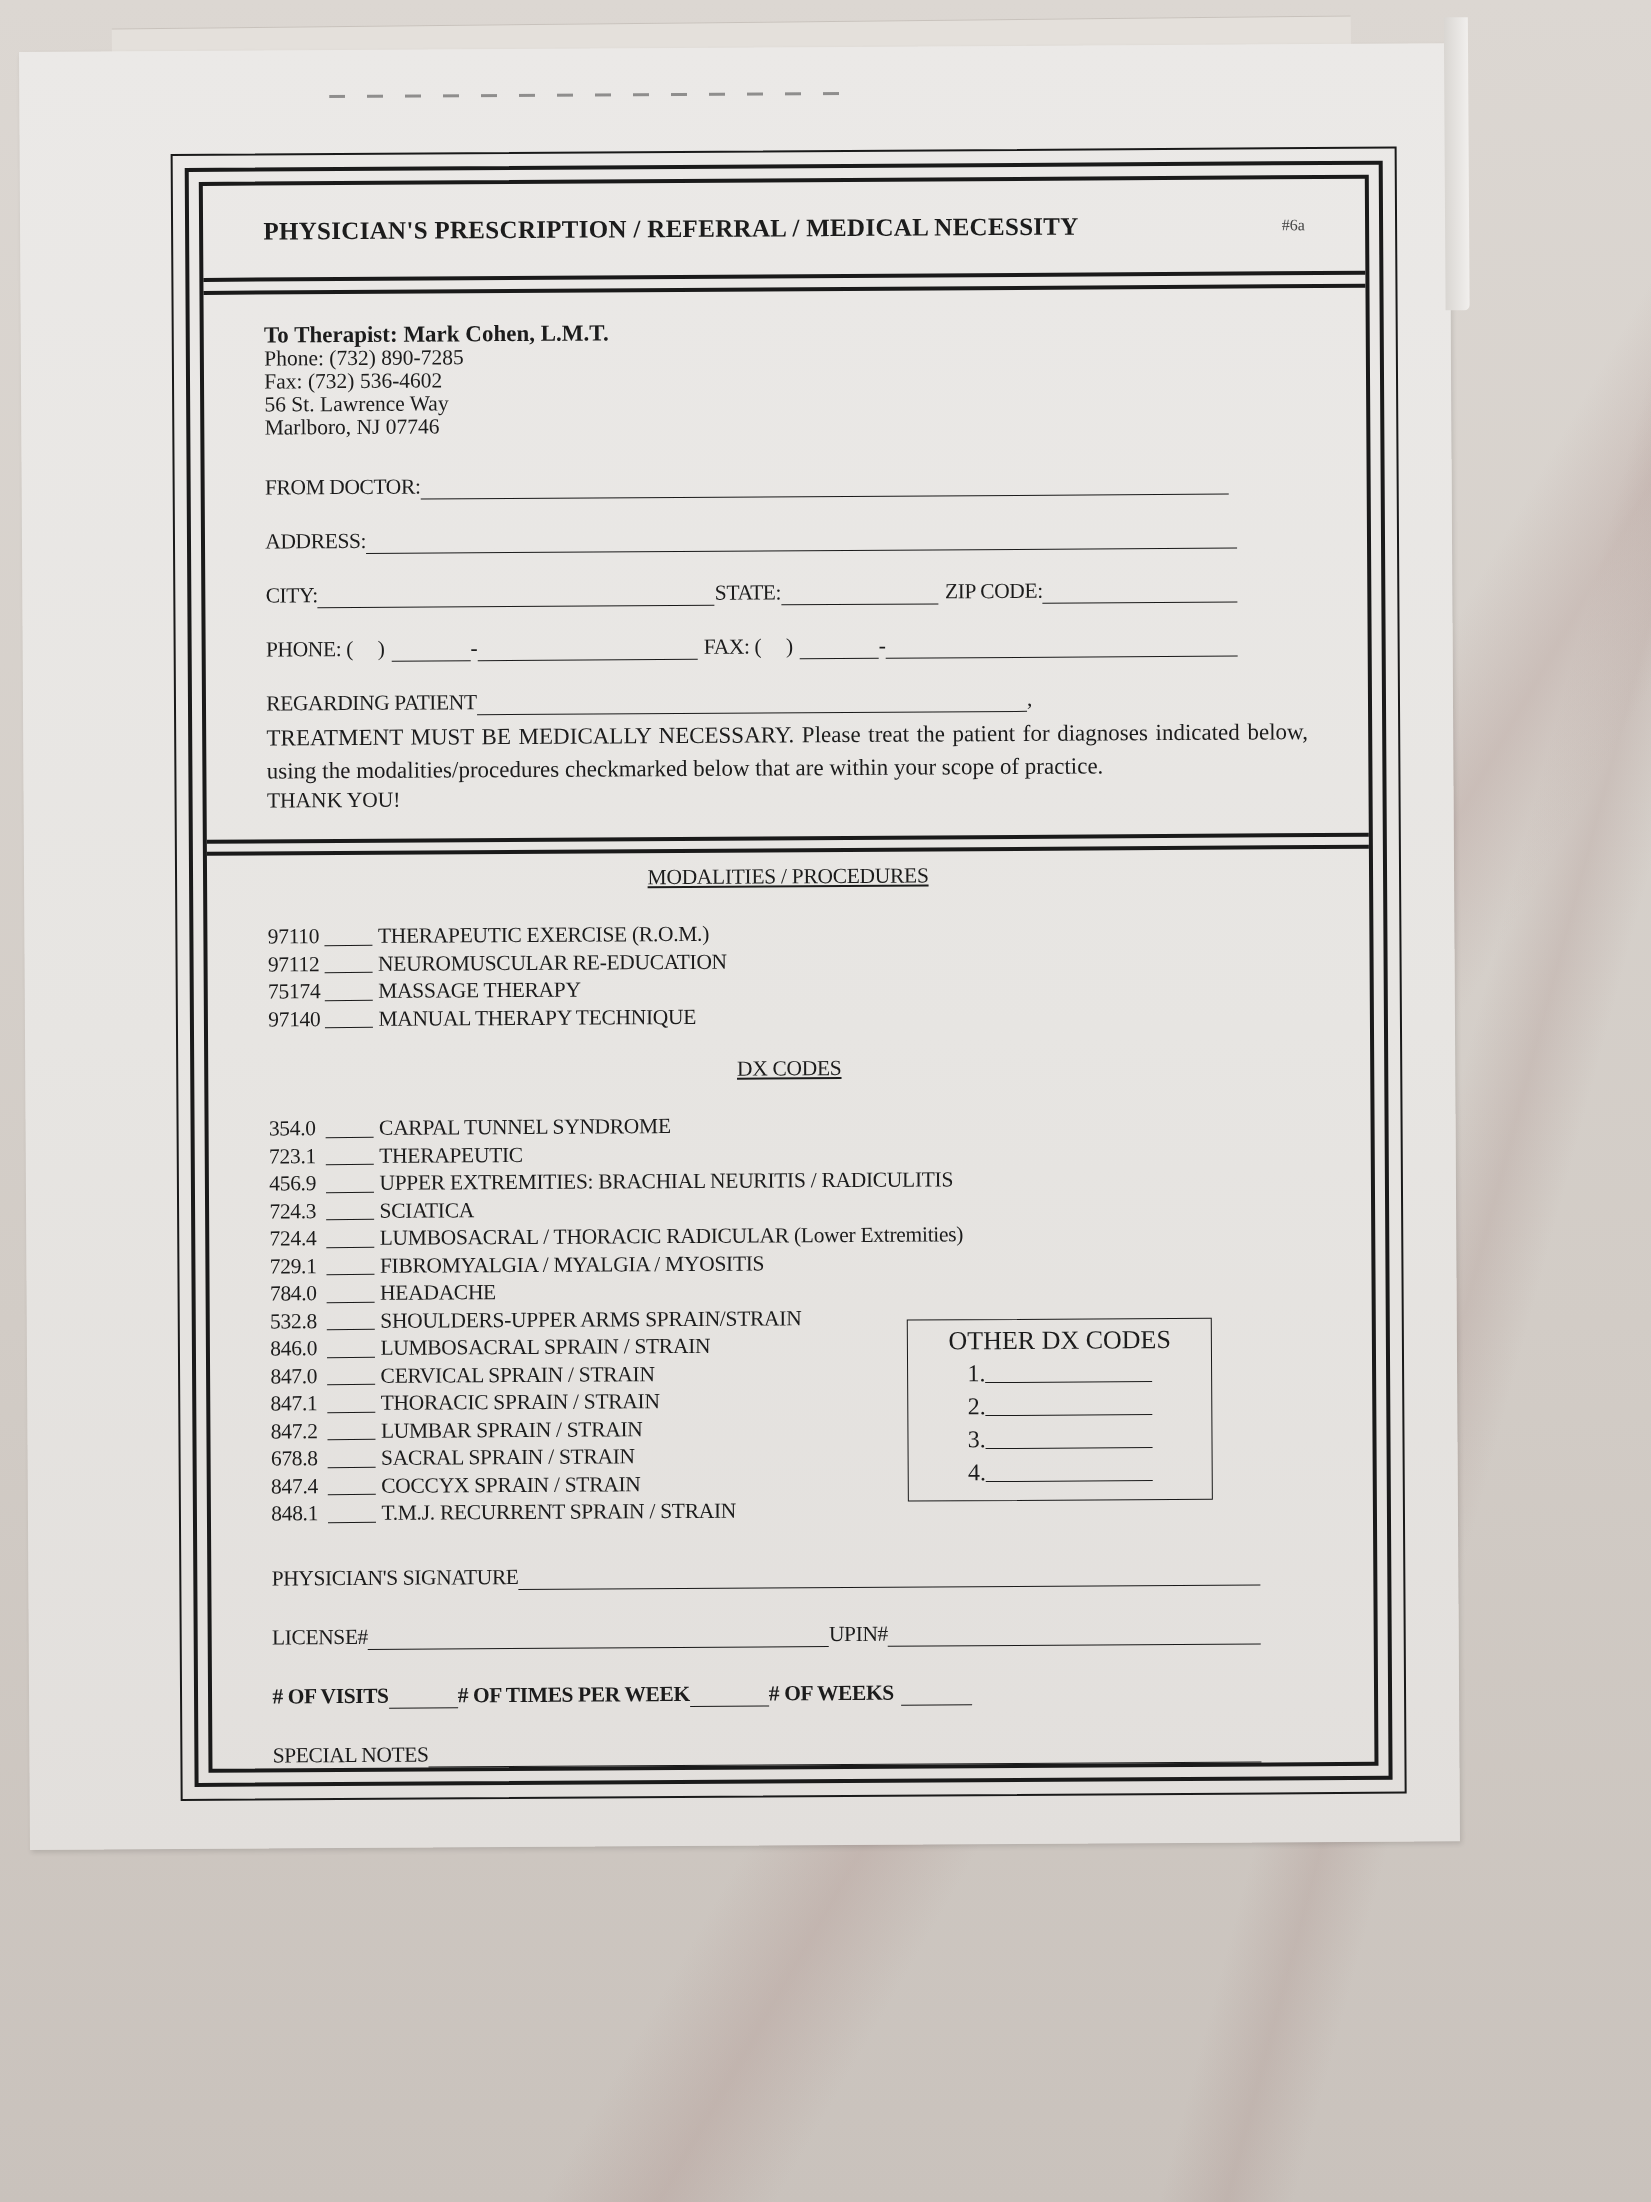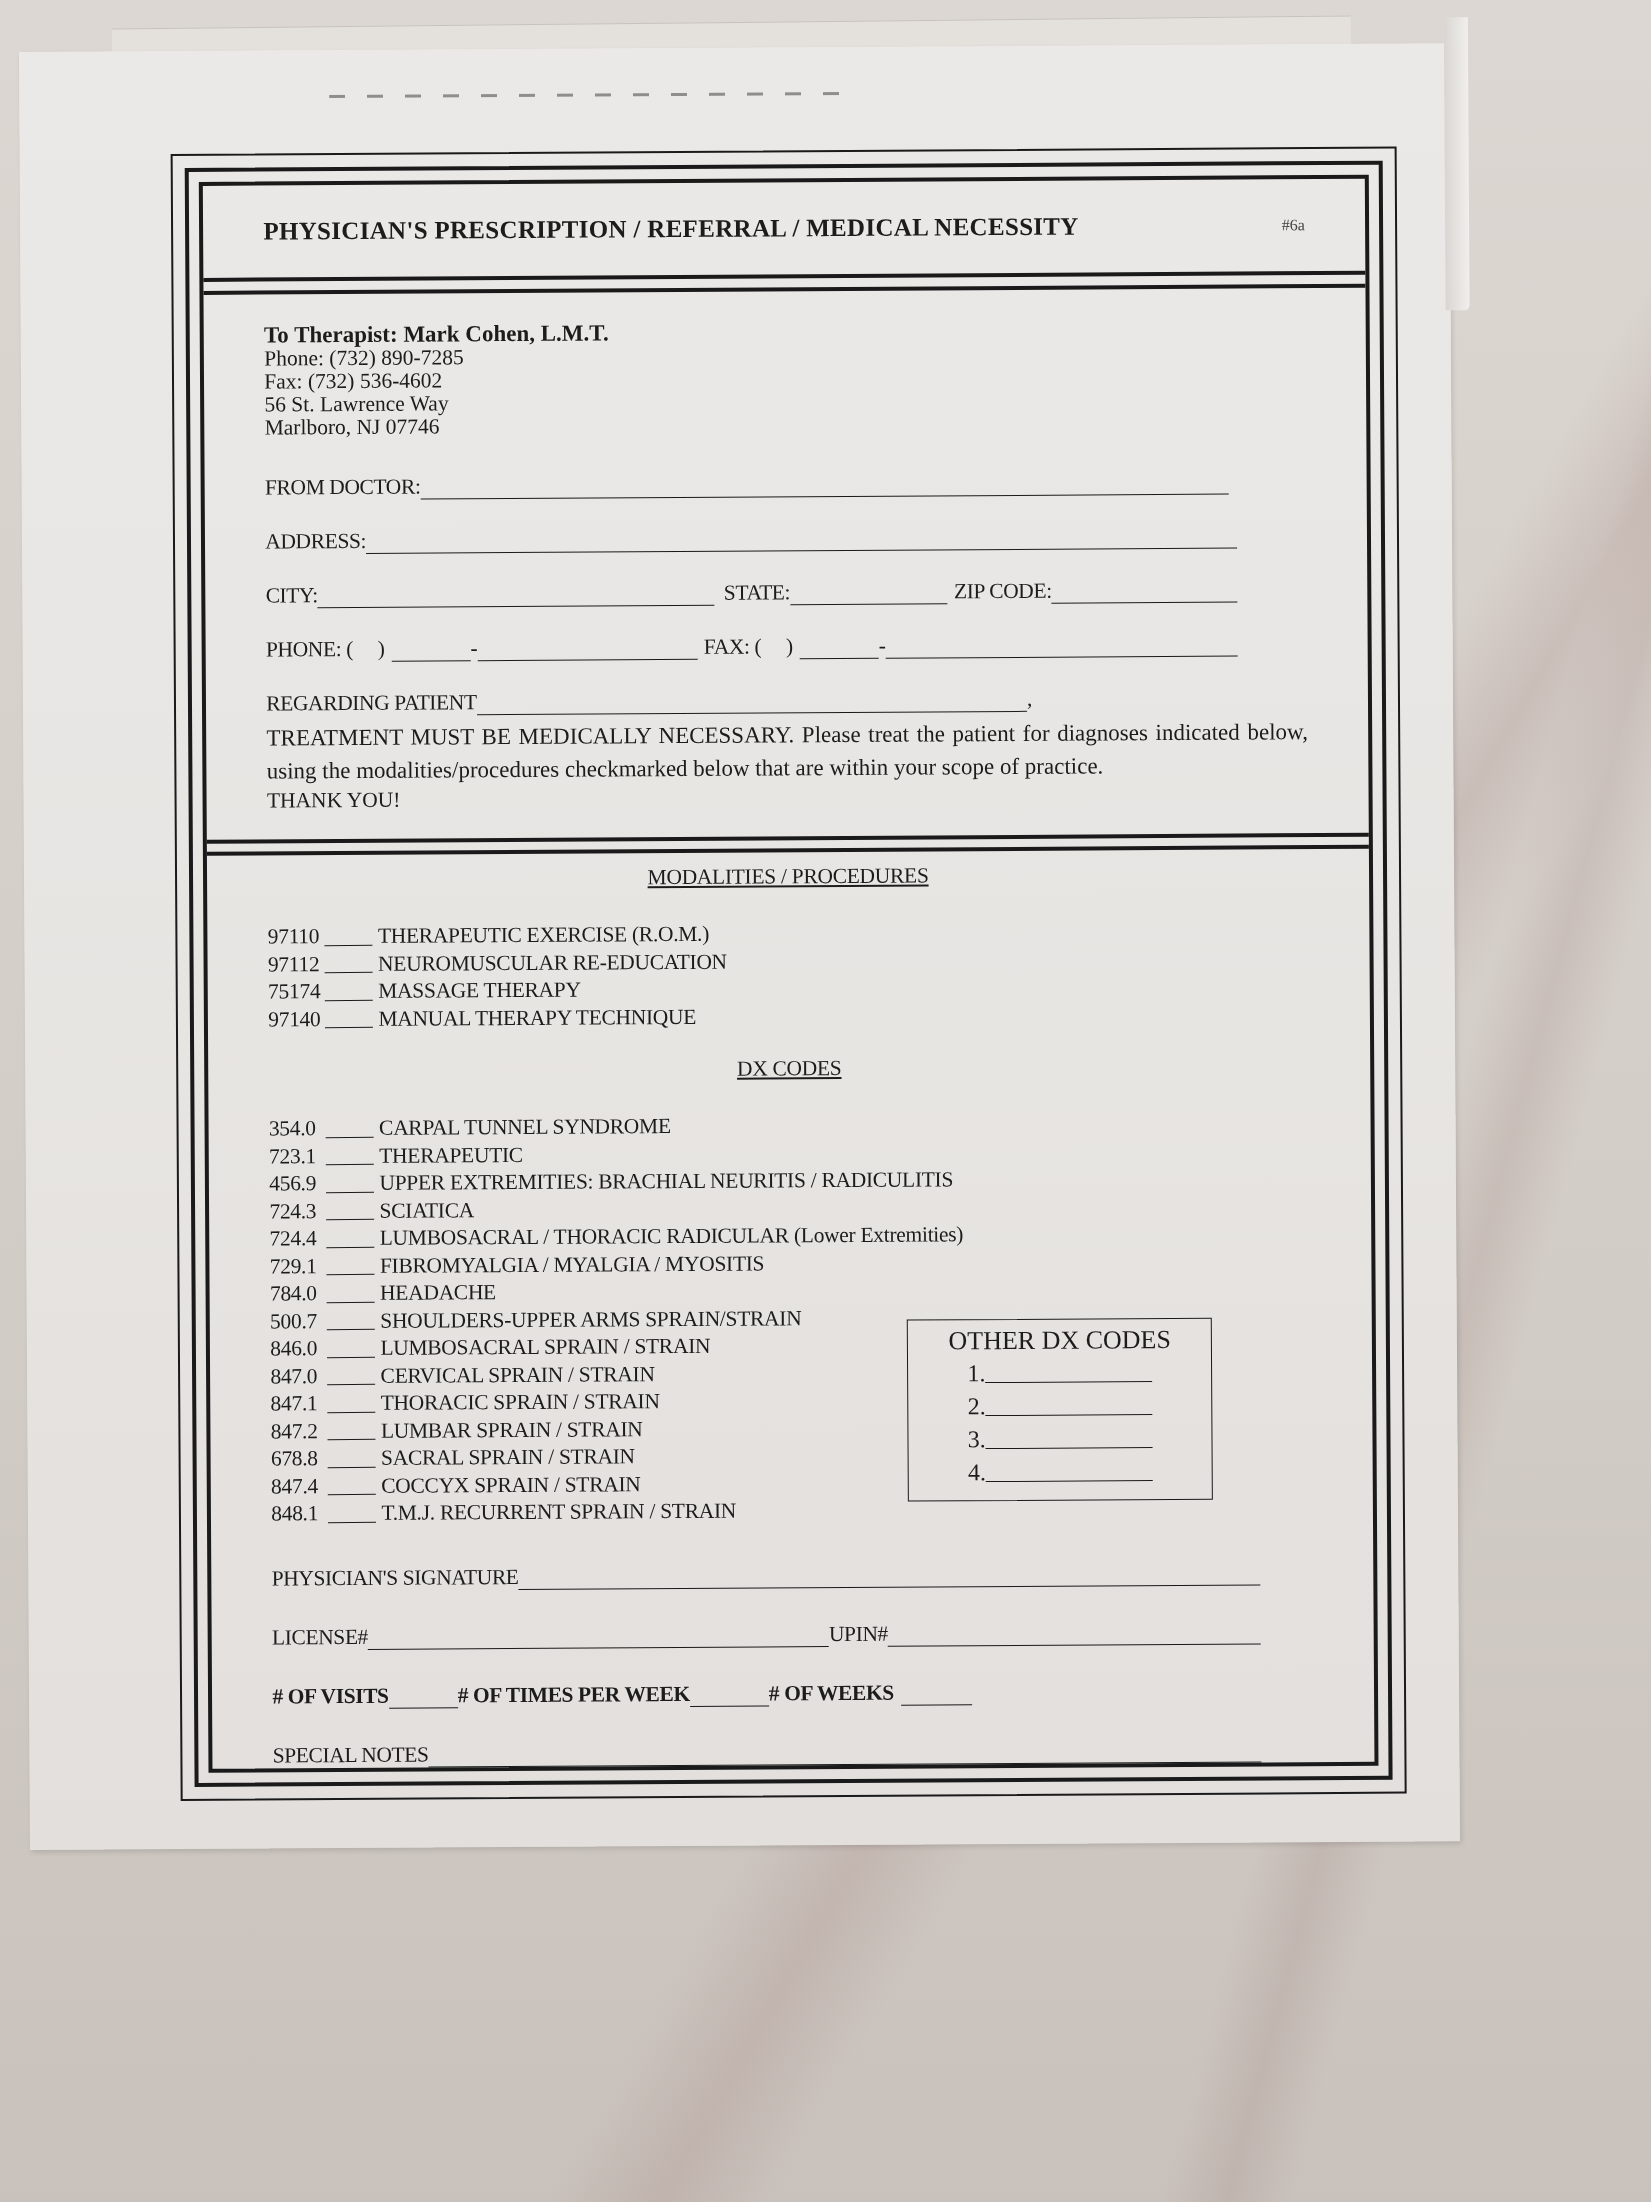--- a/index.html
+++ b/index.html
@@ -171,21 +171,21 @@
             <span class="lbl">FROM DOCTOR:</span>
             <span class="blank"></span>
           </div>
           <div class="field-row" style="width:972px;">
             <span class="lbl">ADDRESS:</span>
             <span class="blank"></span>
           </div>
           <div class="field-row" style="width:972px;">
             <span class="lbl">CITY:</span>
             <span class="blank fixed" style="width:397px;"></span>
-            <span class="lbl" style="margin-left:9px;font-family:Liberation Serif, serif;">STATE:</span>
+            <span class="lbl" style="margin-left:0;font-family:Liberation Serif, serif;">STATE:</span>
             <span class="blank fixed" style="width:157px;"></span>
             <span class="lbl" style="margin-left:6.9px;">ZIP CODE:</span>
             <span class="blank"></span>
           </div>
           <div class="field-row" style="width:972px;">
             <span class="lbl" style="white-space:pre;">PHONE: (     )</span>
             <span class="blank fixed" style="width:79px; margin-left:6.9px;"></span>
             <span>-</span>
             <span class="blank fixed" style="width:220px;"></span>
             <span class="lbl" style="margin-left:6px; white-space:pre;">FAX: (     )</span>
@@ -261,21 +261,21 @@
                 <span class="code-num">729.1</span>
                 <span class="code-blank"></span>
                 <span>FIBROMYALGIA / MYALGIA / MYOSITIS</span>
               </div>
             <div class="code-row">
                 <span class="code-num">784.0</span>
                 <span class="code-blank"></span>
                 <span>HEADACHE</span>
               </div>
             <div class="code-row">
-                <span class="code-num">500.7</span>
+                <span class="code-num">532.8</span>
                 <span class="code-blank"></span>
                 <span>SHOULDERS-UPPER ARMS  SPRAIN/STRAIN</span>
               </div>
             <div class="code-row">
                 <span class="code-num">846.0</span>
                 <span class="code-blank"></span>
                 <span>LUMBOSACRAL SPRAIN / STRAIN</span>
               </div>
             <div class="code-row">
                 <span class="code-num">847.0</span>

